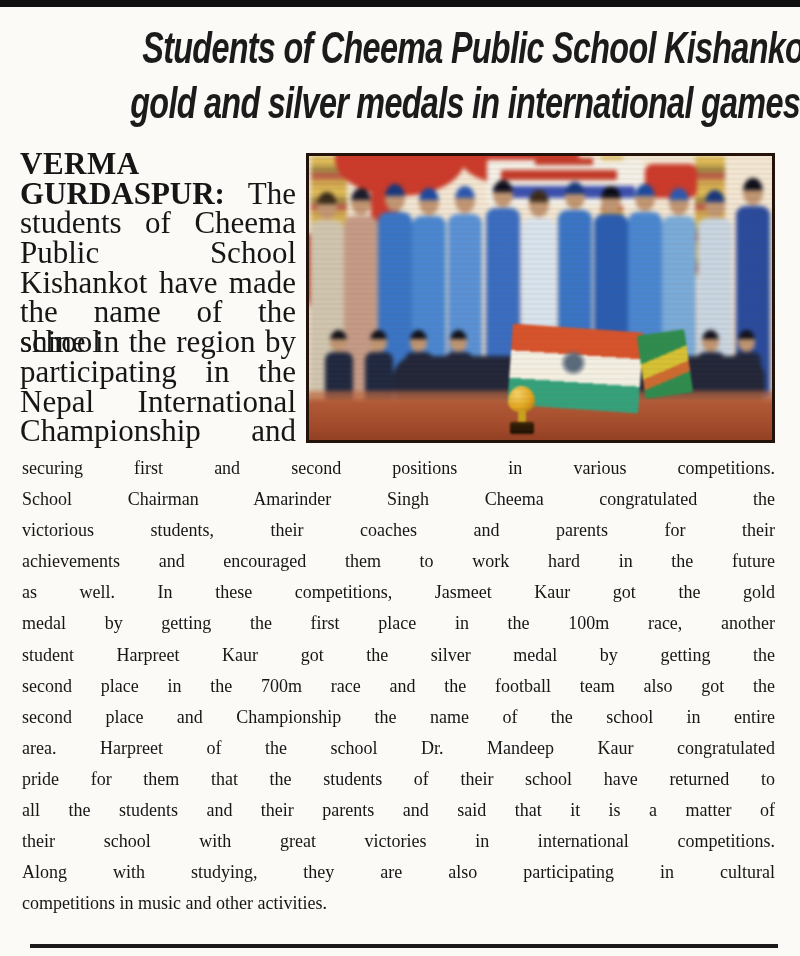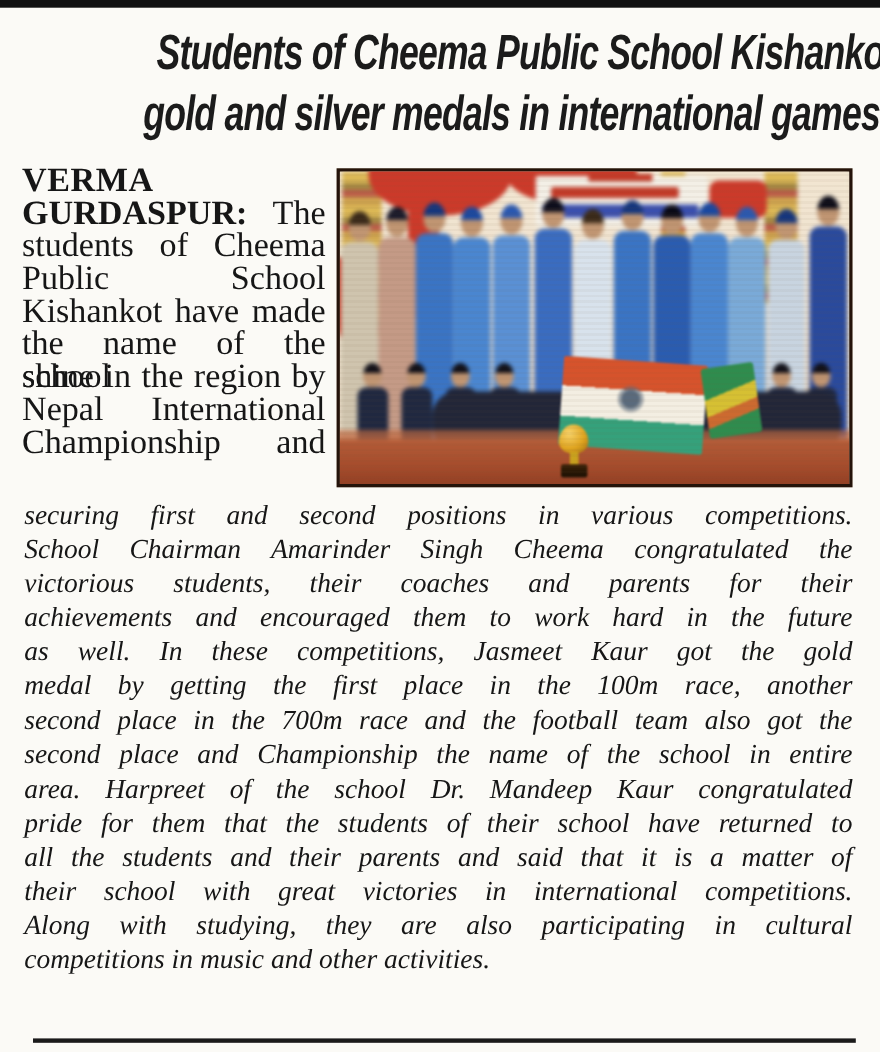--- a/index.html
+++ b/index.html
@@ -19,22 +19,22 @@
   .hline > span { display:inline-block; transform:scaleX(0.72); transform-origin:50% 50%; letter-spacing:-1px; }
 
   
   .column { position:absolute; left:20px; top:149px; width:276px; }
   .cline { height:29.7px; line-height:29.7px; font-size:31px;
     text-align:justify; text-align-last:justify; overflow:visible; }
   .byline { font-weight:bold; letter-spacing:0.5px; }
   .dateline b { font-weight:bold; }
 
   .bodytext { position:absolute; left:22px; top:453px; width:753px; }
-  .bline { height:31.1px; line-height:31.1px; font-size:25px;
-    text-align:justify; text-align-last:justify;font-style:italic; }
+  .bline { height:31.1px; line-height:31.1px; font-size:18px;
+    text-align:justify; text-align-last:justify; }
   .bline:last-child { text-align-last:left; }
 
   
   .photo { position:absolute; left:306px; top:153px; width:463px; height:284px;
     border:3px solid #24130a; background:#eadfcb; overflow:hidden; }
   .ph-bg { position:absolute; inset:0; filter:blur(2px); }
   .wall { position:absolute; inset:0;
     background:linear-gradient(180deg,#f2e6d2 0%,#eee0cd 45%,#e4d2bd 70%,#d8c2ac 100%); }
 
   .garland { position:absolute; top:0; width:36px; height:150px;
@@ -104,20 +104,21 @@
 
 <div class="column">
   <div class="cline byline">VERMA</div>
   <div class="cline dateline"><b>GURDASPUR:</b> <span>The</span></div>
   <div>
       <div class="cline">students of Cheema</div>
       <div class="cline">Public School</div>
       <div class="cline">Kishankot have made</div>
       <div class="cline">the name of the school</div>
       <div class="cline">shine in the region by</div>
+      <div class="cline">participating in the</div>
       <div class="cline">Nepal International</div>
       <div class="cline">Championship and</div>
     </div>
 </div>
 
 <div class="photo">
   <div class="ph-bg">
     <div class="wall"></div>
     <div class="garland gl"></div>
     <div class="garland gc"></div>
@@ -169,20 +170,21 @@
   <div class="grain"></div>
 </div>
 
 <div class="bodytext">
     <div class="bline">securing first and second positions in various competitions.</div>
     <div class="bline">School Chairman Amarinder Singh Cheema congratulated the</div>
     <div class="bline">victorious students, their coaches and parents for their</div>
     <div class="bline">achievements and encouraged them to work hard in the future</div>
     <div class="bline">as well.  In these competitions, Jasmeet Kaur got the gold</div>
     <div class="bline">medal by getting the first place in the 100m race, another</div>
+    <div class="bline">student Harpreet Kaur got the silver medal by getting the</div>
     <div class="bline">second place in the 700m race and the football team also got the</div>
     <div class="bline">second place  and  Championship the name of the school in entire</div>
     <div class="bline">area.  Harpreet of the school Dr. Mandeep Kaur congratulated</div>
     <div class="bline">pride for them that the students of their school have returned to</div>
     <div class="bline">all the students and their parents and said that it is a matter of</div>
     <div class="bline">their school with great victories in international competitions.</div>
     <div class="bline">Along with studying, they are also participating in cultural</div>
     <div class="bline">competitions in music and other activities.</div>
   </div>
 

